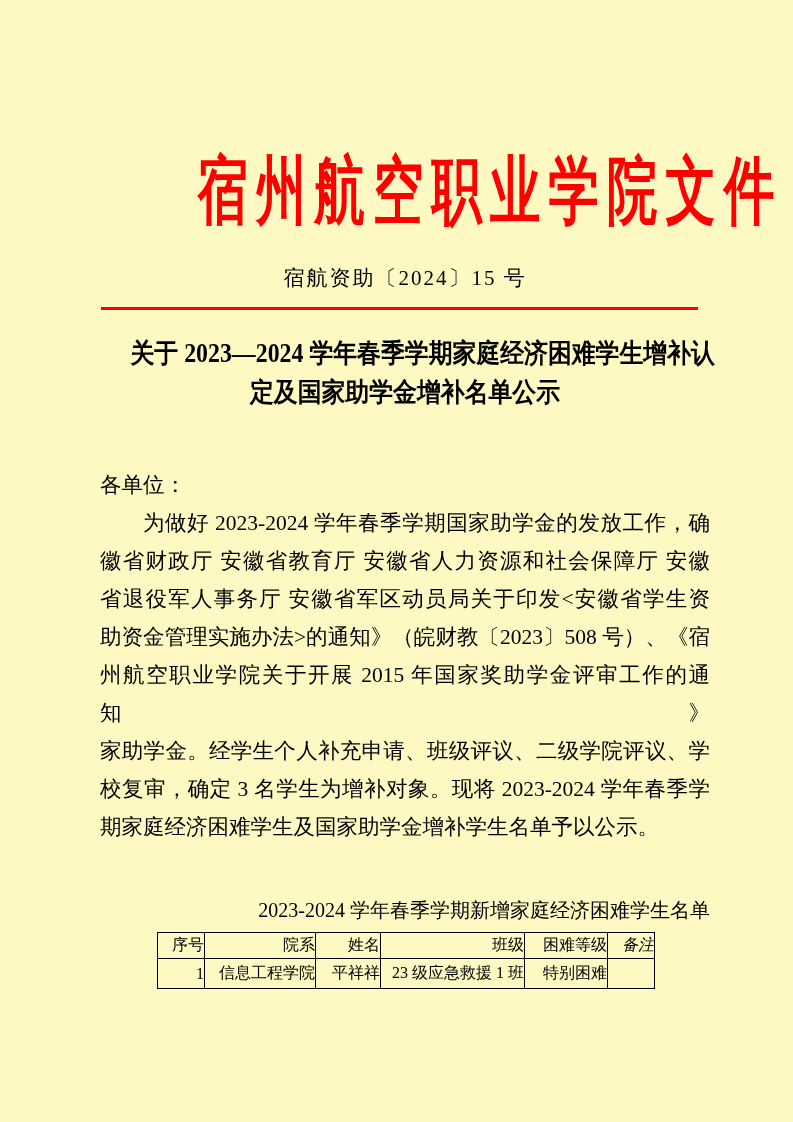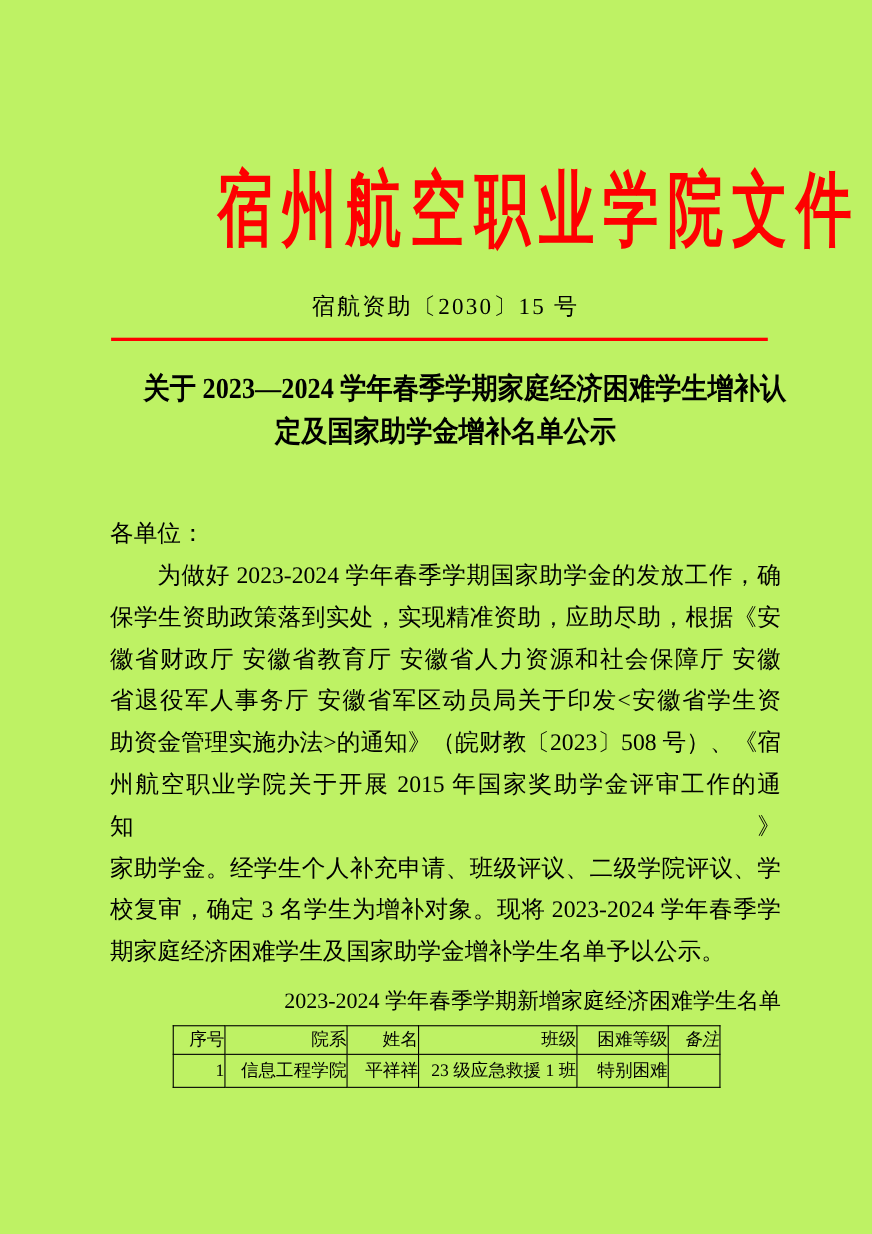--- a/index.html
+++ b/index.html
@@ -4,21 +4,21 @@
 <style>
   html, body {
     margin: 0;
     padding: 0;
     background: #ffffff;
   }
   .page {
     position: relative;
     width: 793px;
     height: 1122px;
-    background: #bef264;
+    background: #fef9c3;
     overflow: hidden;
     font-family: "Liberation Serif", "DejaVu Serif", serif;
     color: #000000;
   }
   .org-title {
     position: absolute;
     left: 100px;
     top: 148px;
     width: 610px;
     text-align: center;
@@ -120,33 +120,32 @@
   .c4 { width: 82px; }
   .c5 { width: 46px; font-style: italic; }
 </style>
 </head>
 <body>
 
 <div class="page">
 
   <div class="org-title">宿州航空职业学院文件</div>
 
-  <div class="doc-number">宿航资助〔2030〕15 号</div>
+  <div class="doc-number">宿航资助〔2024〕15 号</div>
 
   <div class="red-line"></div>
 
   <div class="doc-title">
     <div>关于 2023—2024 学年春季学期家庭经济困难学生增补认</div>
     <div>定及国家助学金增补名单公示</div>
   </div>
 
   <div class="body-block">
     <div class="salutation">各单位：</div>
     <div class="jline first">为做好 2023-2024 学年春季学期国家助学金的发放工作，确</div>
-    <div class="jline">保学生资助政策落到实处，实现精准资助，应助尽助，根据《安</div>
     <div class="jline">徽省财政厅 安徽省教育厅 安徽省人力资源和社会保障厅 安徽</div>
     <div class="jline">省退役军人事务厅 安徽省军区动员局关于印发&lt;安徽省学生资</div>
     <div class="jline">助资金管理实施办法&gt;的通知》（皖财教〔2023〕508 号）、《宿</div>
     <div class="jline">州航空职业学院关于开展 2015 年国家奖助学金评审工作的通知》</div>
     <div class="jline">家助学金。经学生个人补充申请、班级评议、二级学院评议、学</div>
     <div class="jline">校复审，确定 3 名学生为增补对象。现将 2023-2024 学年春季学</div>
     <div class="jline last">期家庭经济困难学生及国家助学金增补学生名单予以公示。</div>
   </div>
 
   <div class="table-caption">2023-2024 学年春季学期新增家庭经济困难学生名单</div>

